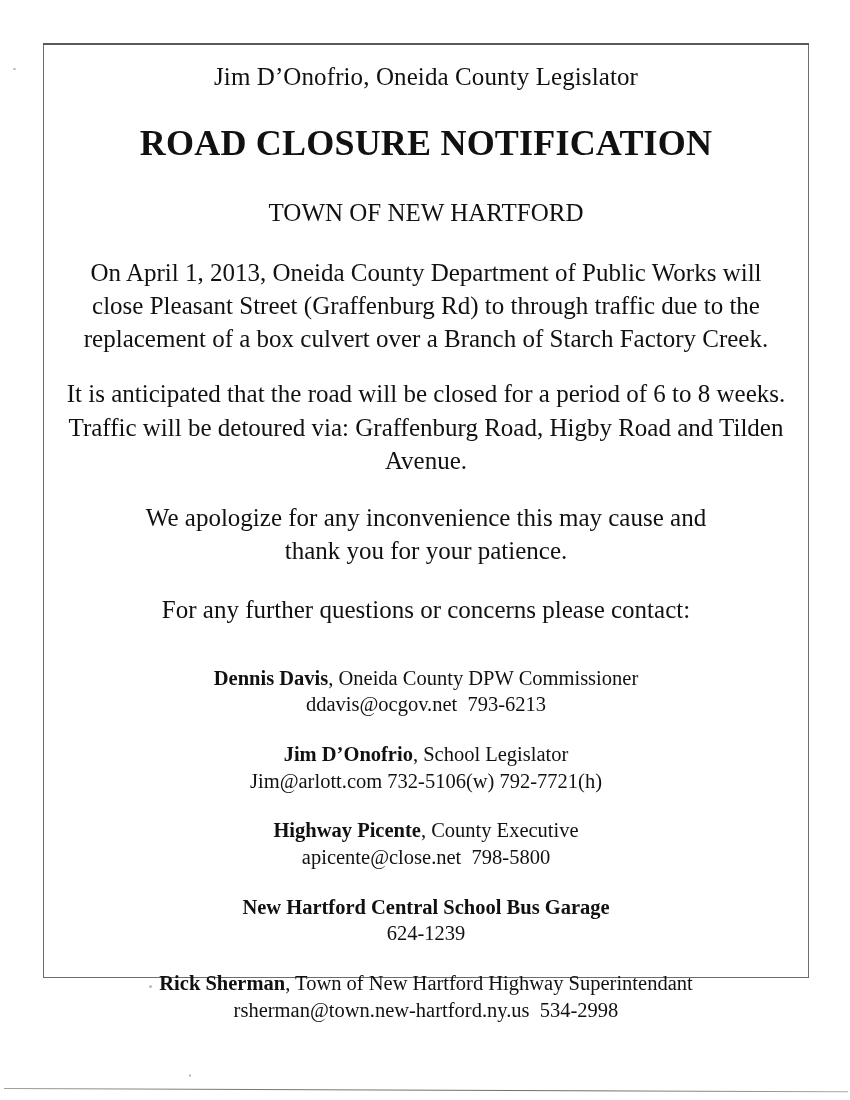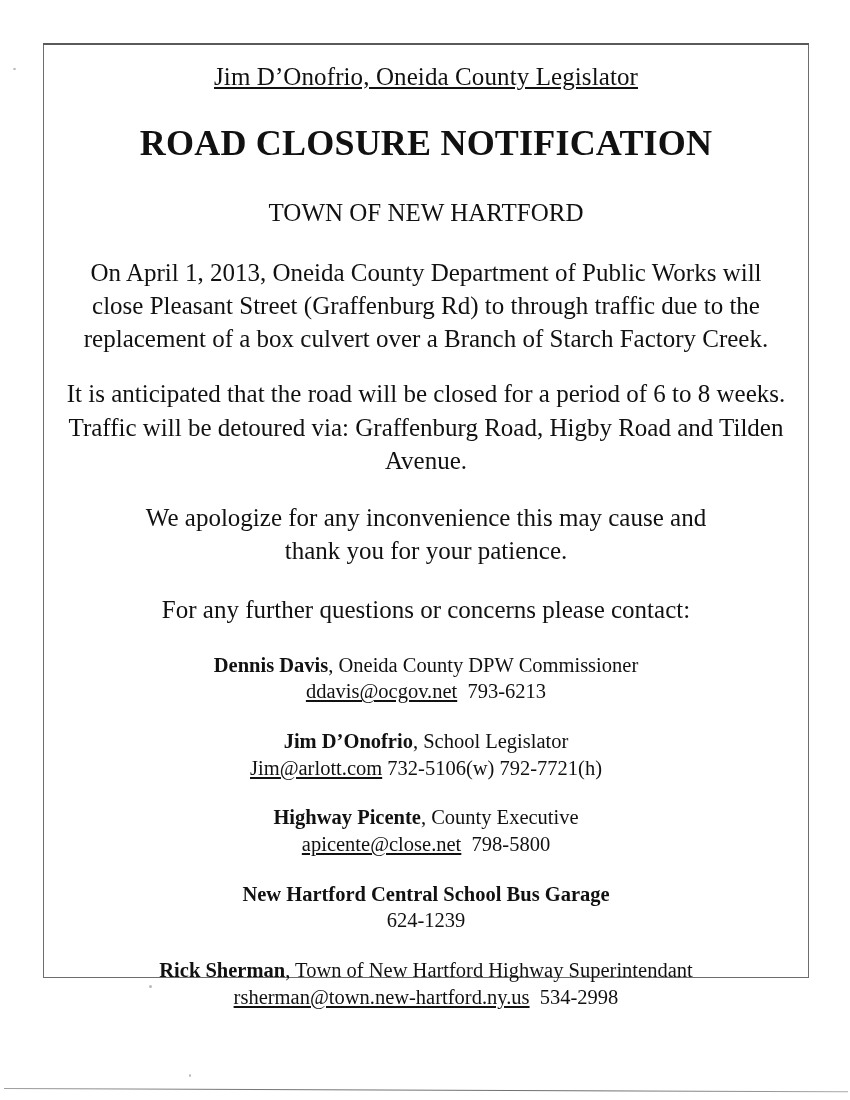--- a/index.html
+++ b/index.html
@@ -57,21 +57,20 @@
     top: 12px;
     text-align: center;
   }
 
   
   .org-line {
     font-size: 25px;
     line-height: 1.2;
     letter-spacing: 0.1px;
     margin: 6px 0 0 0;
-    text-decoration: underline;
   }
 
   .main-title {
     font-size: 36px;
     font-weight: bold;
     line-height: 1.1;
     letter-spacing: 0.2px;
     margin: 32px 0 0 0;
     white-space: nowrap;
   }
@@ -93,40 +92,39 @@
     text-align: center;
     margin: 0 0 22px 0;
   }
   .para.p1 { padding: 0 6px; }
   .para.p2 { padding: 0 2px; margin-bottom: 24px; }
   .para.p3 { padding: 0 60px; margin-bottom: 25px; }
   .para.p4 { margin-bottom: 0; }
 
   
   .contacts {
-    margin-top: 26px;
+    margin-top: 39px;
   }
   .contact {
     margin-bottom: 23px;
   }
   .contact:last-child { margin-bottom: 0; }
 
   .contact-line {
     font-size: 20.5px;
     line-height: 1.3;
   }
   .contact-name {
     font-weight: bold;
   }
   .contact-detail {
     font-size: 20.5px;
     line-height: 1.3;
   }
   .email {
-    text-decoration: underline;
     text-align: right;
   }
   .phone { }
 
   .org-contact .contact-name {
     font-weight: bold;
   }
 
   
   .scan-line-bottom {

